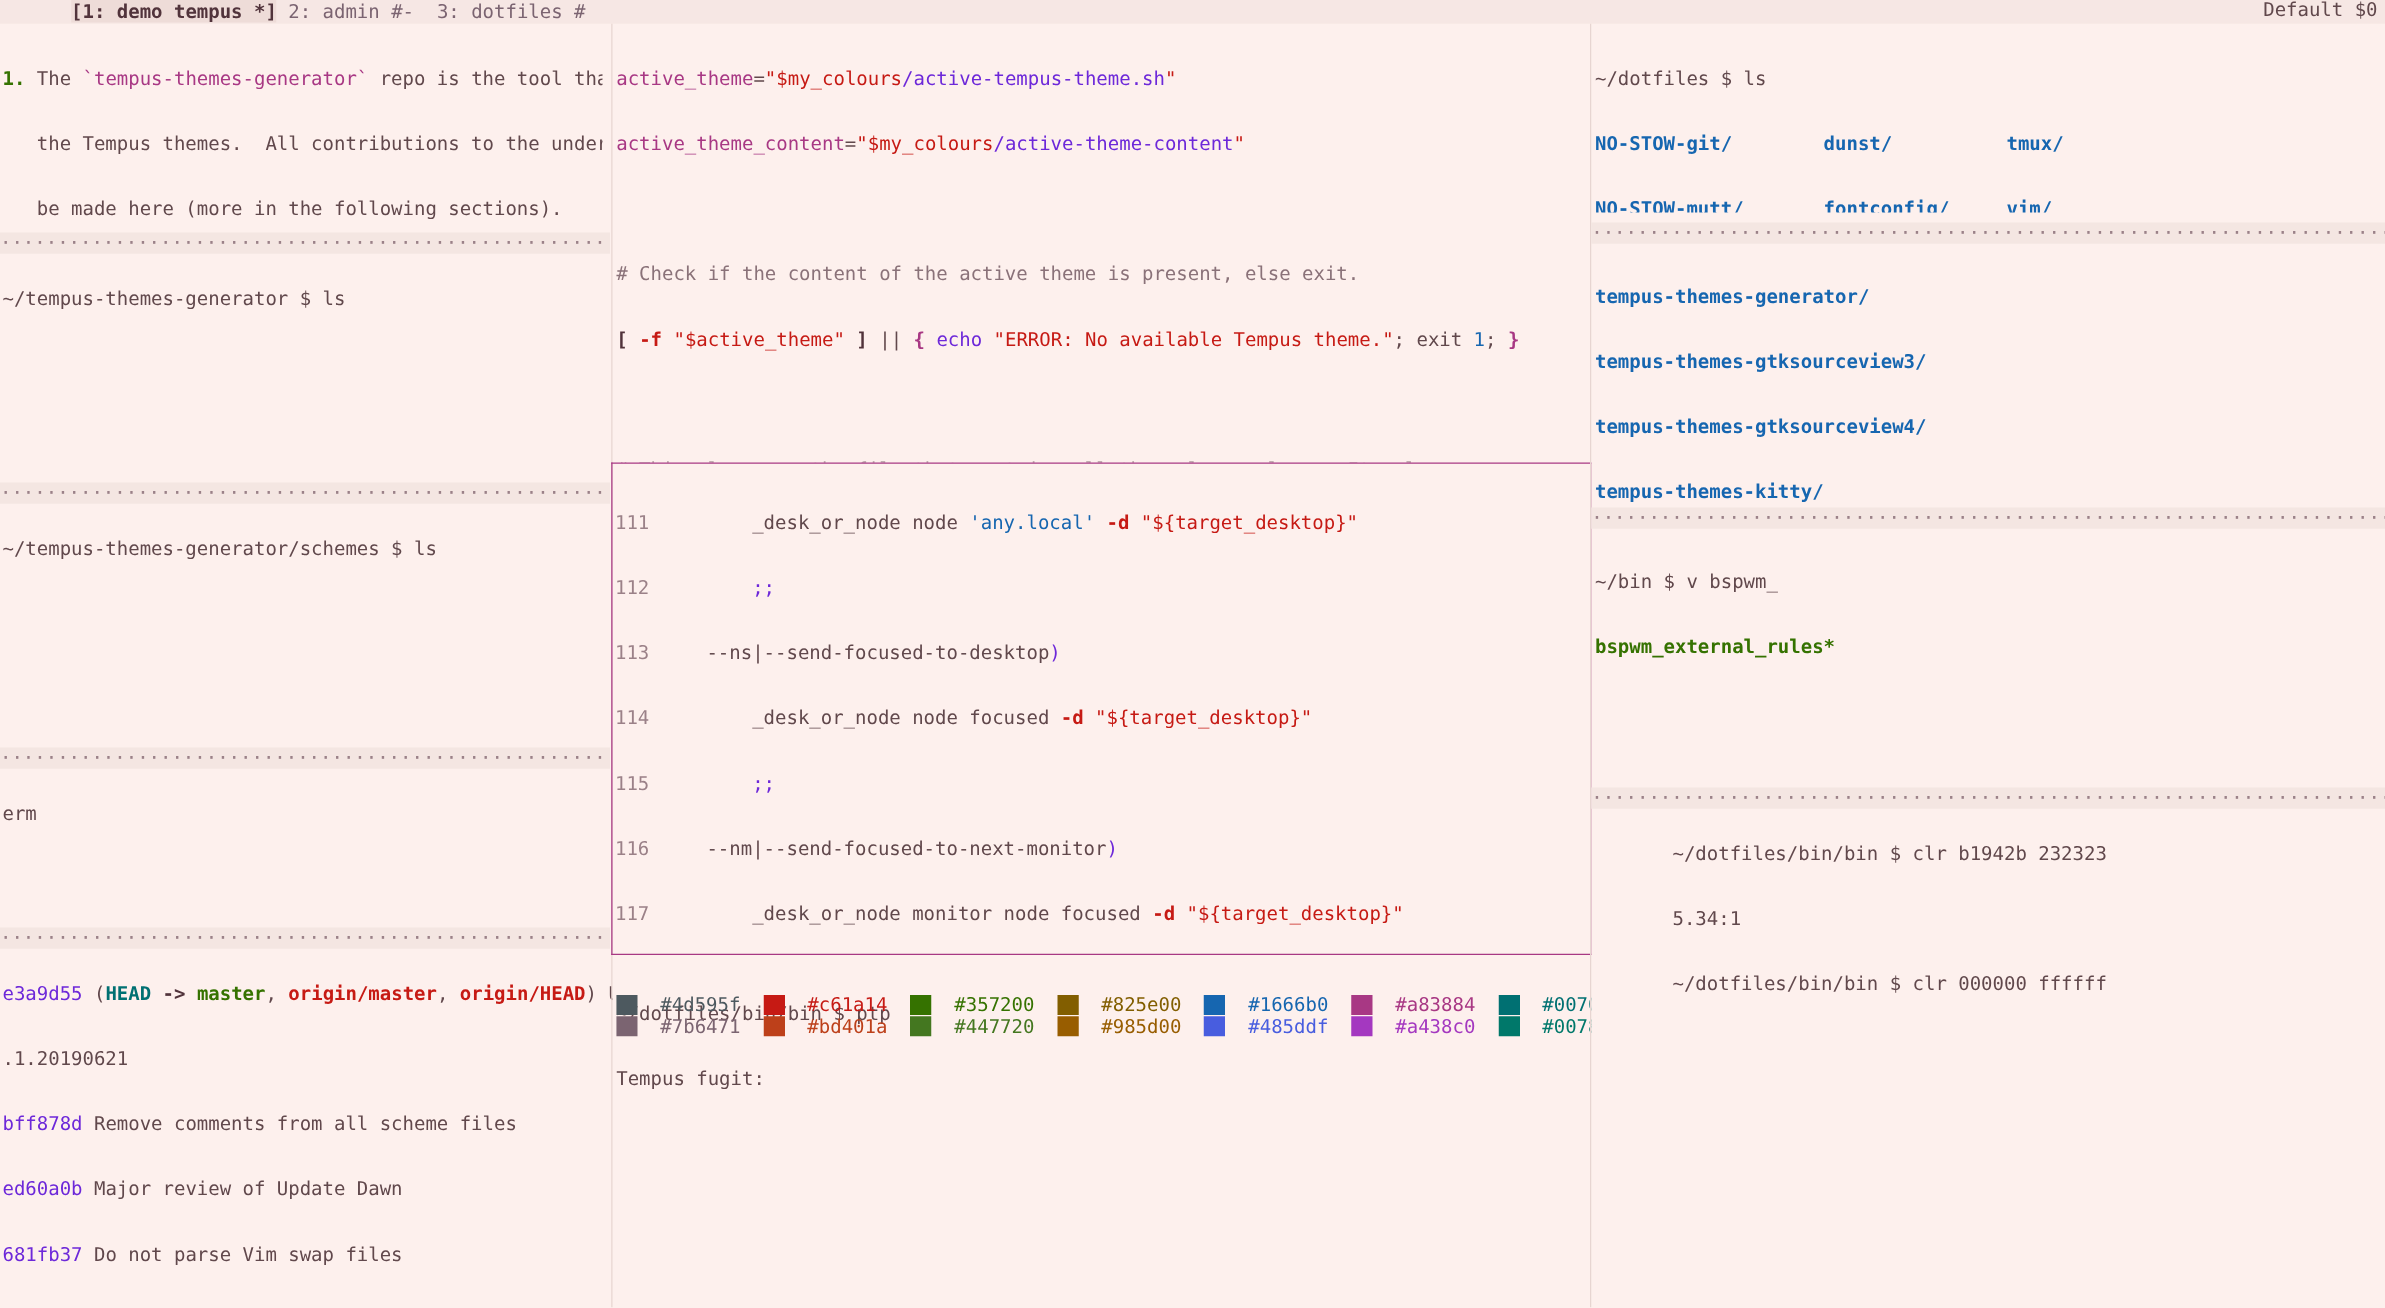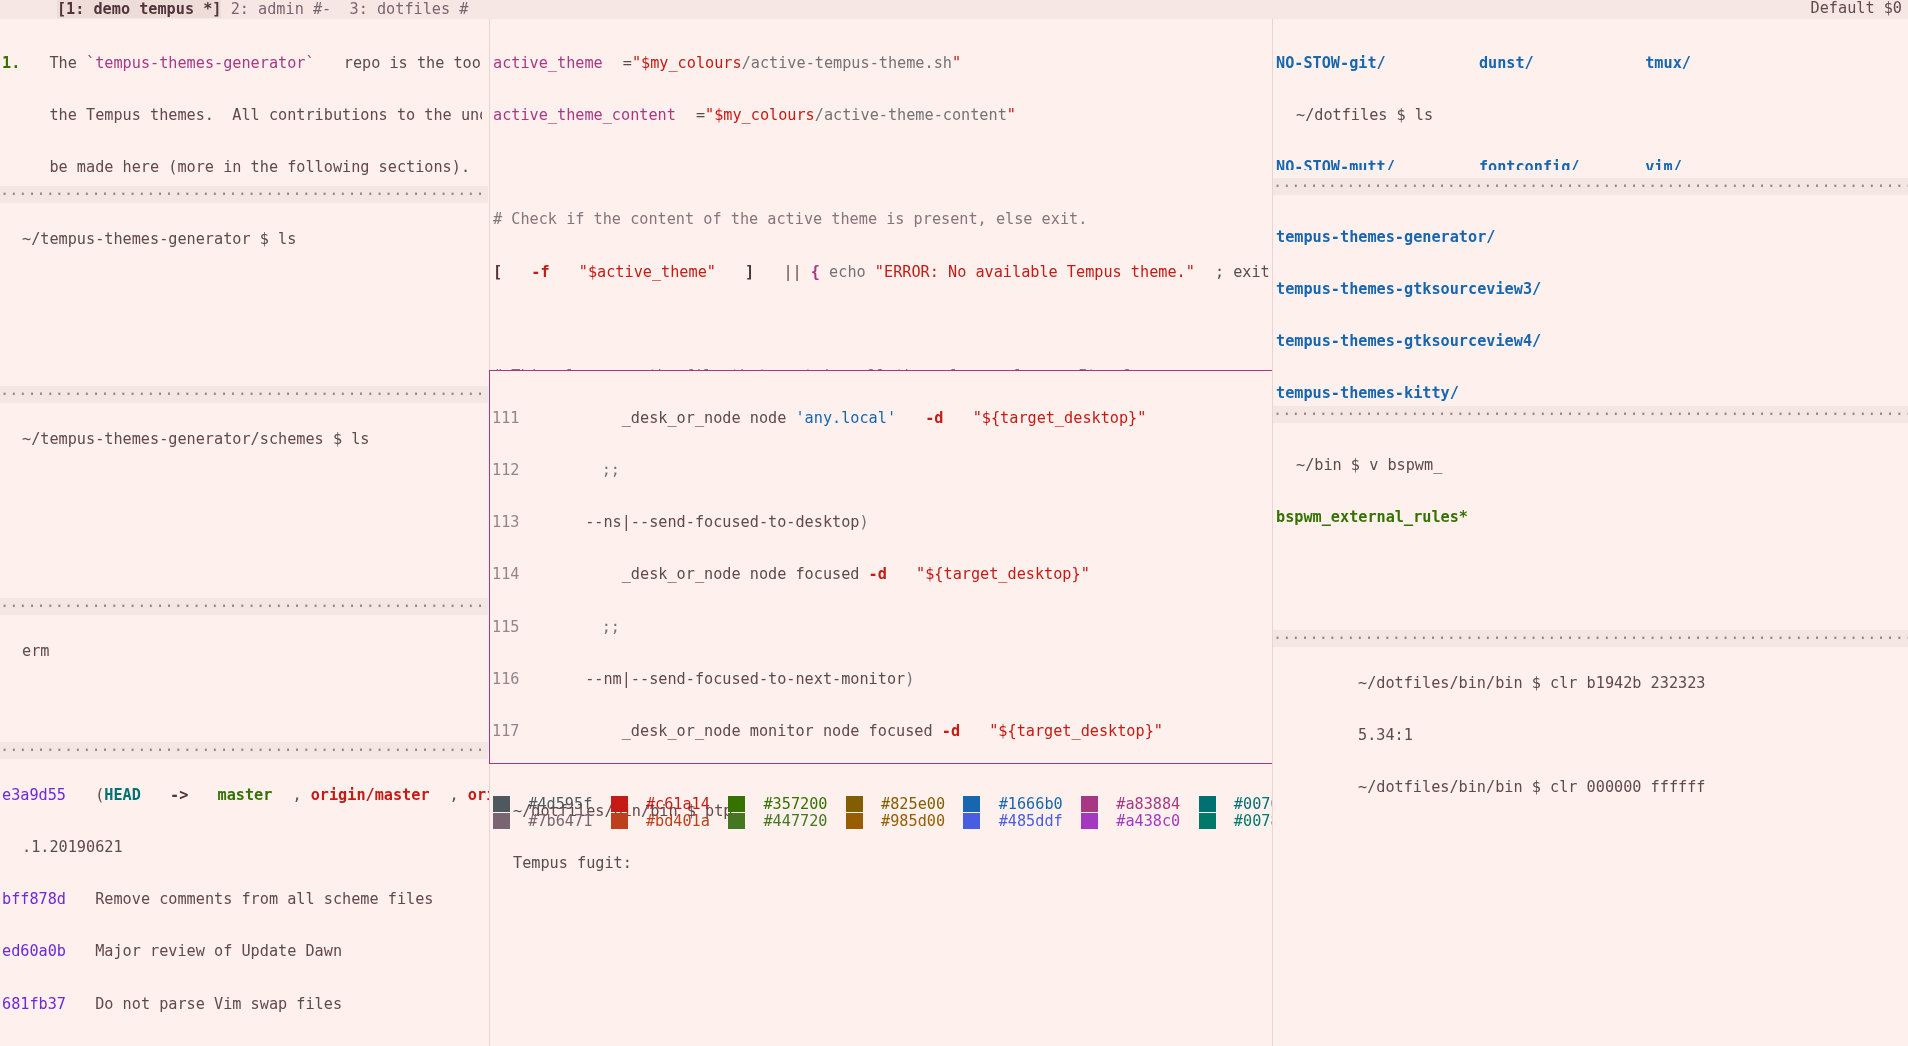--- a/index.html
+++ b/index.html
@@ -30,29 +30,29 @@
 
   
   .vsep{position:absolute;background:#e7d5d1;}
 
   
   .dotsep{position:absolute;height:17.4px;background:#f4e6e2;color:#9b8188;white-space:pre;overflow:hidden;}
 
   
   .c-red{color:#c61a14;}
   .c-red-b{color:#c61a14;font-weight:bold;}
-  .c-green{color:#737373;margin-top:24px;}
+  .c-green{color:#6d28d9;margin-top:24px;}
   .c-green-b{color:#357200;font-weight:bold;}
   .c-yellow{color:#6d28d9;}
   .c-blue{color:#1666b0;}
   .c-blue-b{color:#1666b0;font-weight:bold;}
   .c-magenta{color:#a83884;}
   .c-magenta-b{color:#a83884;font-weight:bold;}
   .c-cyan-b{color:#007072;font-weight:bold;}
-  .c-fg{color:#61484c;margin-left:20px;}
+  .c-fg{color:#61484c;}
   .c-fg-b{color:#51333b;font-weight:bold;}
   .c-comment{color:#8a7279;}
 
   
   .gut{color:#9b8188;}
 
   .codearea{background:#fdf0ed;}
 
   
   .sw{display:inline-block;width:17px;height:16px;vertical-align:-3px;}
@@ -224,22 +224,22 @@
 
   <div class="pane" id="palette-rows" style="left:493px;top:796px;width:780px;height:40px;"><span class="ln"><span class="sw" style="background: rgb(77, 89, 95);"></span><span style="color: rgb(77, 89, 95);">  #4d595f  </span><span class="sw" style="background: rgb(198, 26, 20);"></span><span style="color: rgb(198, 26, 20);">  #c61a14  </span><span class="sw" style="background: rgb(53, 114, 0);"></span><span style="color: rgb(53, 114, 0);">  #357200  </span><span class="sw" style="background: rgb(130, 94, 0);"></span><span style="color: rgb(130, 94, 0);">  #825e00  </span><span class="sw" style="background: rgb(22, 102, 176);"></span><span style="color: rgb(22, 102, 176);">  #1666b0  </span><span class="sw" style="background: rgb(168, 56, 132);"></span><span style="color: rgb(168, 56, 132);">  #a83884  </span><span class="sw" style="background: rgb(0, 112, 114);"></span><span style="color: rgb(0, 112, 114);">  #007072  </span></span><span class="ln"><span class="sw2" style="background: rgb(123, 100, 113);"></span><span style="color: rgb(123, 100, 113);">  #7b6471  </span><span class="sw2" style="background: rgb(189, 64, 26);"></span><span style="color: rgb(189, 64, 26);">  #bd401a  </span><span class="sw2" style="background: rgb(68, 119, 32);"></span><span style="color: rgb(68, 119, 32);">  #447720  </span><span class="sw2" style="background: rgb(152, 93, 0);"></span><span style="color: rgb(152, 93, 0);">  #985d00  </span><span class="sw2" style="background: rgb(72, 93, 223);"></span><span style="color: rgb(72, 93, 223);">  #485ddf  </span><span class="sw2" style="background: rgb(164, 56, 192);"></span><span style="color: rgb(164, 56, 192);">  #a438c0  </span><span class="sw2" style="background: rgb(0, 120, 106);"></span><span style="color: rgb(0, 120, 106);">  #00786a  </span></span></div>
 
   <div class="pane" style="left:493px;top:824px;width:780px;height:20px;">
     
   </div>
 
   <div class="vsep" style="left:1272px;top:19px;width:1px;height:1027px;"></div>
 
   <div class="pane" style="left:1276px;top:20px;width:630px;height:150px;">
+    <span class="ln"><span class="c-fg">~/dotfiles $ ls</span></span>
     <span class="ln"><span class="c-blue-b">NO-STOW-git/</span><span class="c-fg">        </span><span class="c-blue-b">dunst/</span><span class="c-fg">          </span><span class="c-blue-b">tmux/</span></span>
-    <span class="ln"><span class="c-fg">~/dotfiles $ ls</span></span>
     <span class="ln"><span class="c-blue-b">NO-STOW-mutt/</span><span class="c-fg">       </span><span class="c-blue-b">fontconfig/</span><span class="c-fg">     </span><span class="c-blue-b">vim/</span></span>
     
     
     
     
     
     
   </div>
 
   <div class="dotsep" style="left:1273px;top:178px;width:635px;">·······································································</div>

